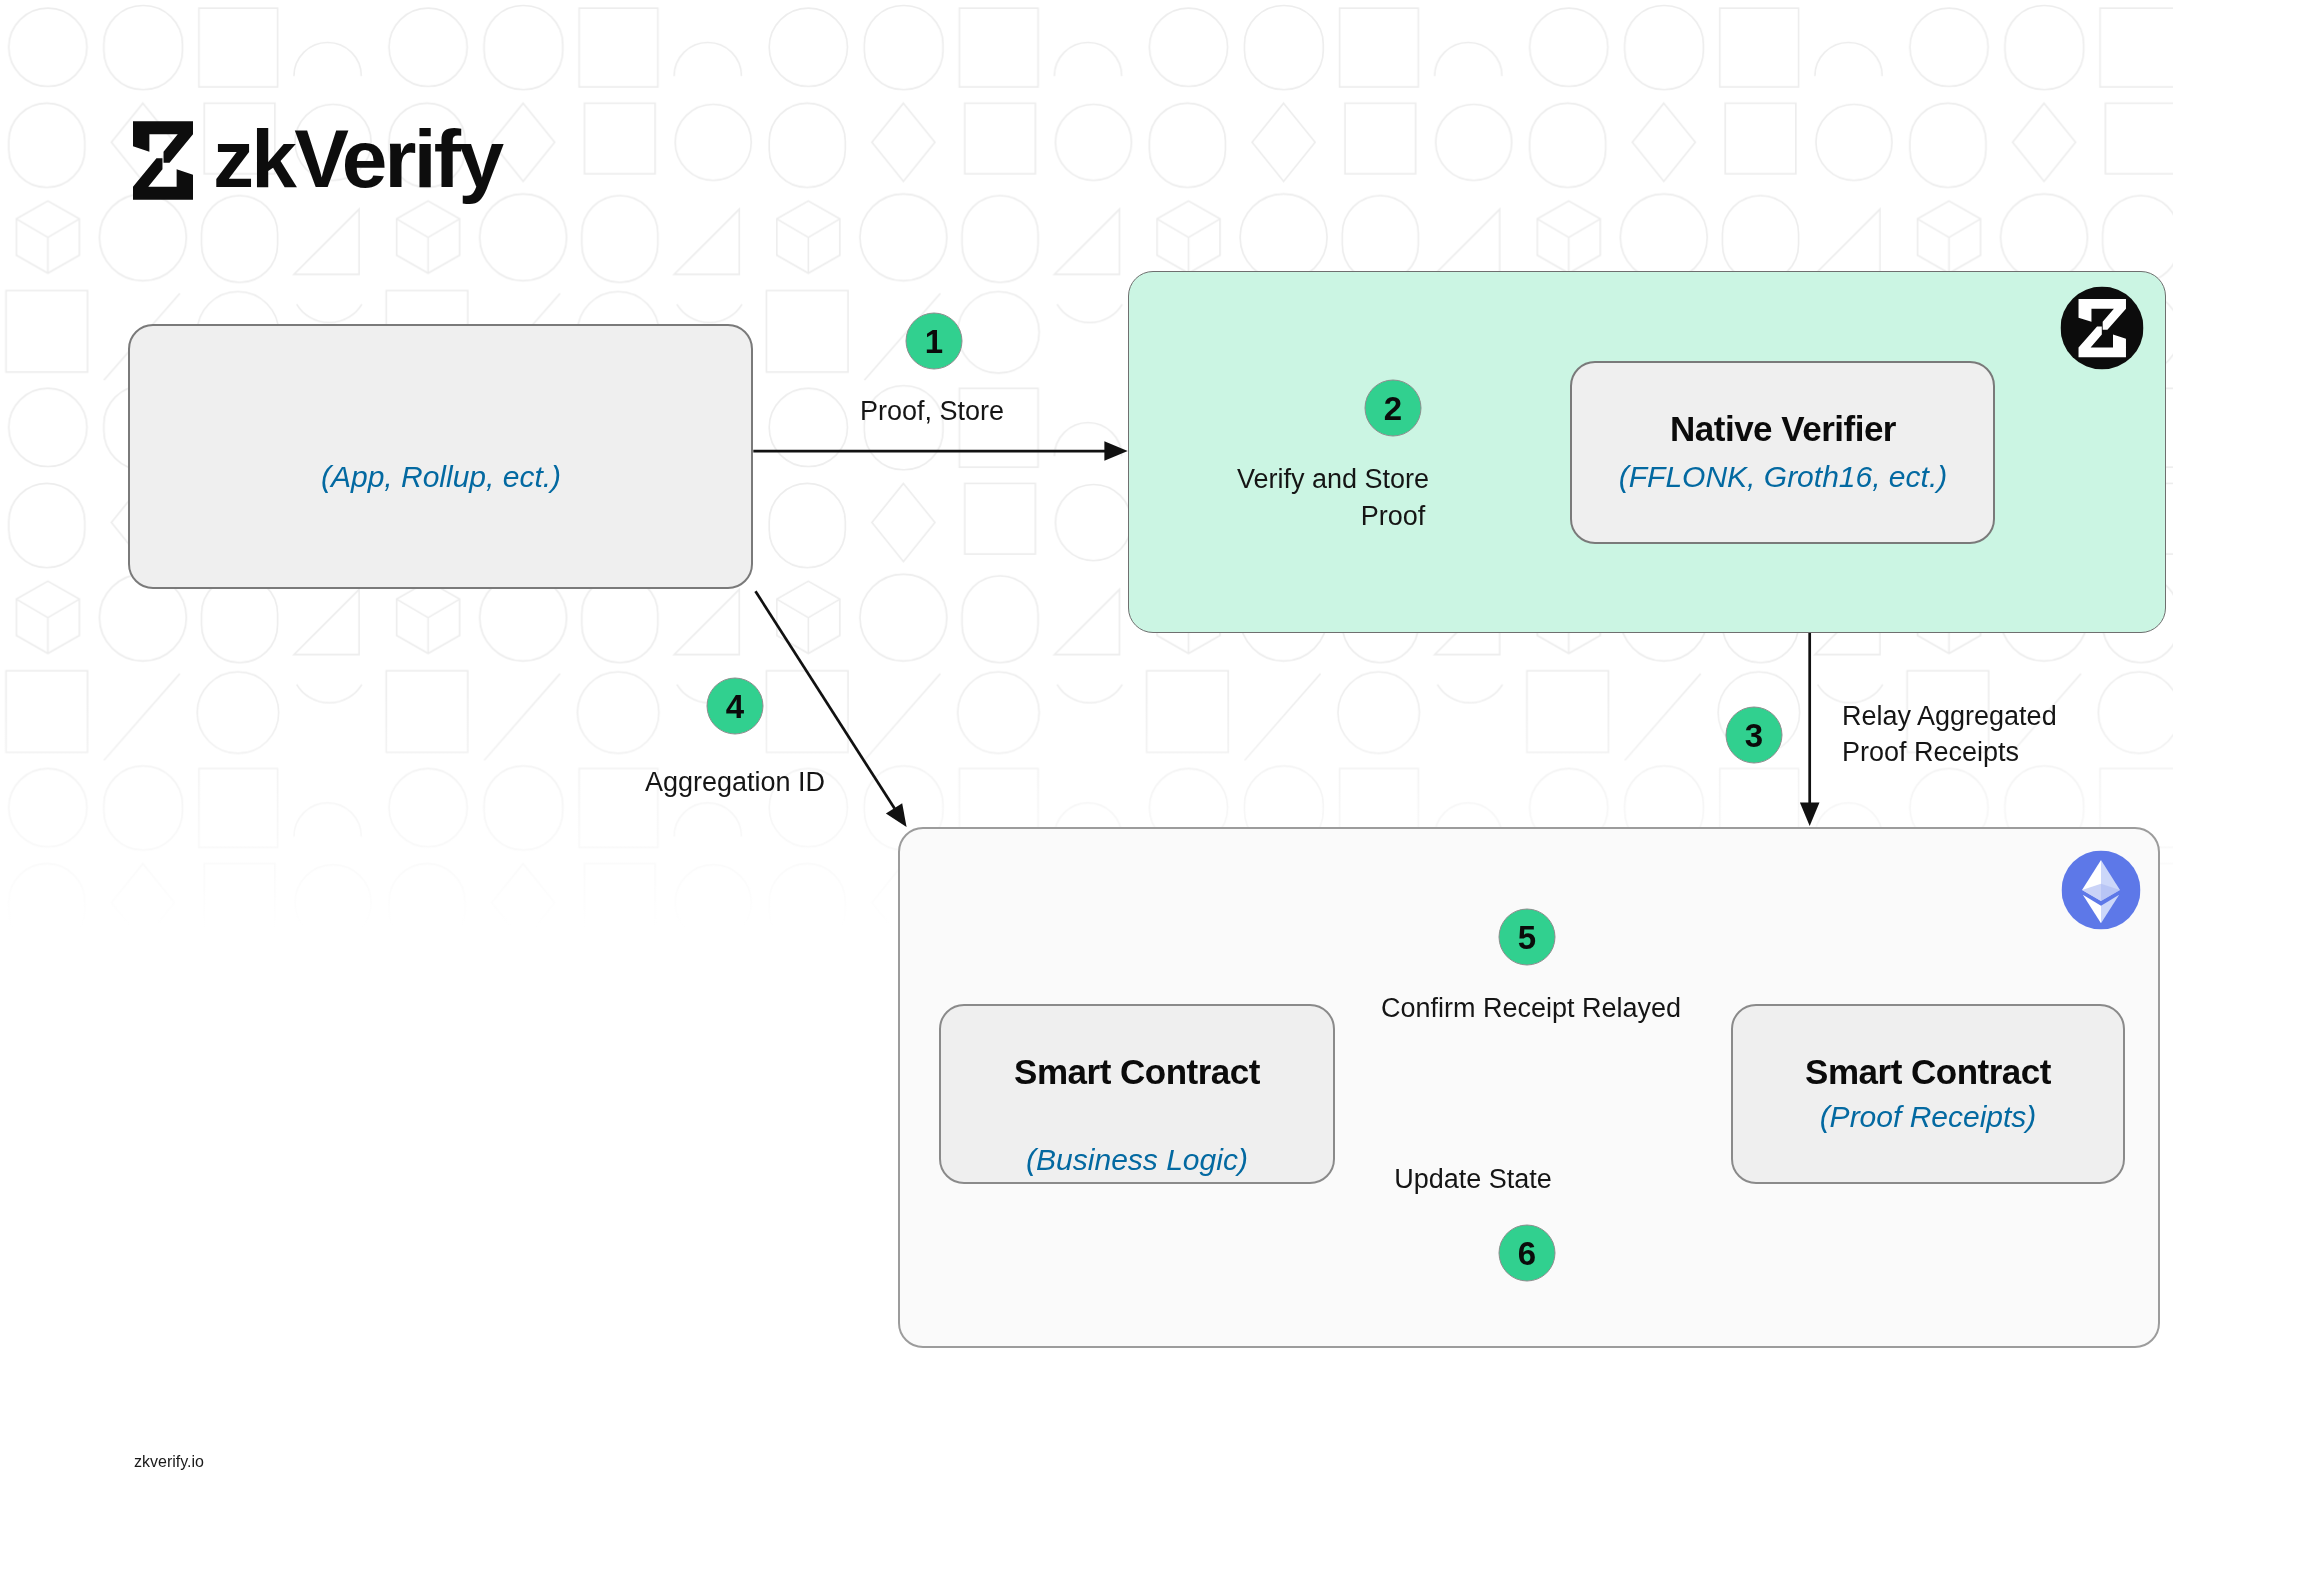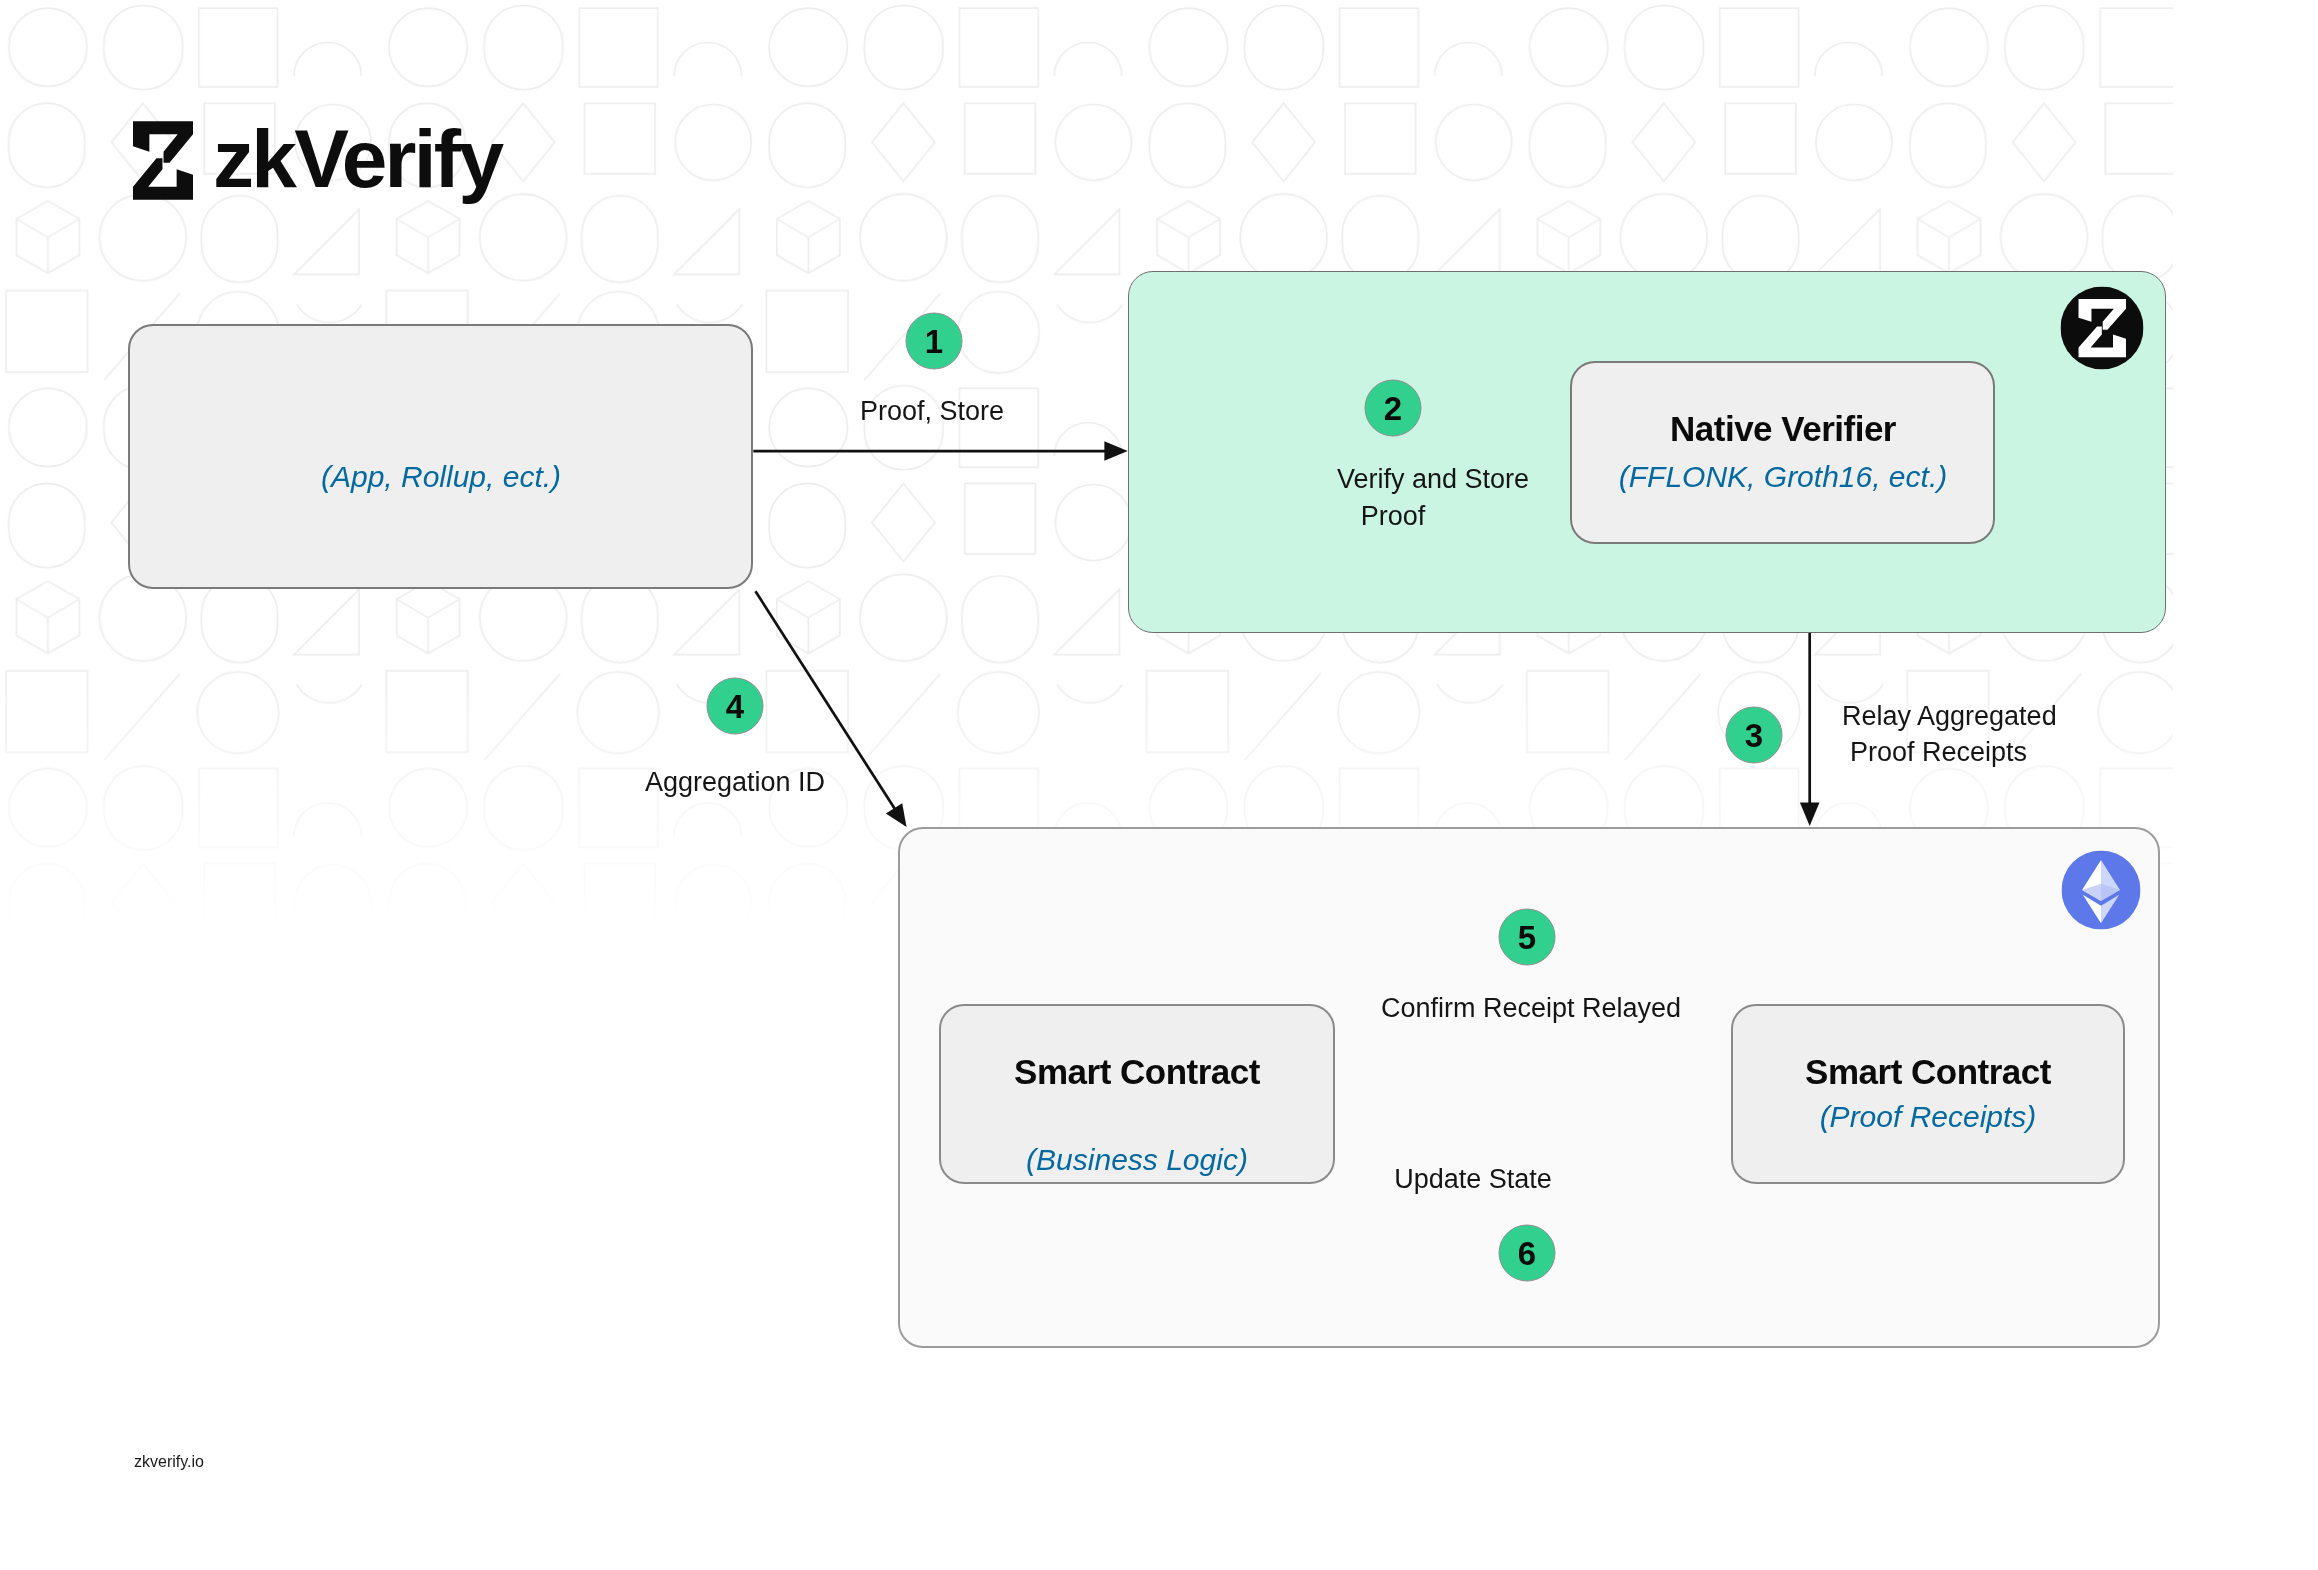--- a/index.html
+++ b/index.html
@@ -113,21 +113,21 @@
   <div class="node-sub" style="left:441px;top:477px;">(App, Rollup, ect.)</div>
 
   <div id="chain-box" class="box"></div>
   <svg class="badge" style="left:2102px;top:328px;" width="83" height="83" viewBox="0 0 152 152">
     <circle cx="76" cy="76" r="76" fill="#0c0c0c"></circle>
     <g transform="translate(33,23) scale(0.79,0.74)">
       <path fill="#ffffff" d="M0,0 H110 V24 L67,76 H56 V56 L82,24 H30 V56 L0,46 Z"></path>
       <path fill="#ffffff" d="M110,144 H0 V120 L43,68 H54 V88 L28,120 H80 V88 L110,98 Z"></path>
     </g>
   </svg>
-  <div class="lbl" style="left:1433px;top:479px;">Verify and Store</div>
+  <div class="lbl" style="left:1333px;top:479px;">Verify and Store</div>
   <div class="lbl" style="left:1393px;top:516px;">Proof</div>
 
   <div id="native-box" class="box"></div>
   <div class="node-title" style="left:1783px;top:429px;">Native Verifier</div>
   <div class="node-sub" style="left:1783px;top:477px;">(FFLONK, Groth16, ect.)</div>
 
   <div id="eth-box" class="box"></div>
   <svg class="badge" style="left:2101px;top:890px;" width="79" height="79" viewBox="0 0 100 100">
     <circle cx="50" cy="50" r="50" fill="#5d78e8"></circle>
     <polygon points="50,12 50,64 26,50" fill="#ffffff"></polygon>
@@ -147,21 +147,21 @@
 
   <div class="step" style="left:934px;top:341px;">1</div>
   <div class="step" style="left:1393px;top:408px;">2</div>
   <div class="step" style="left:1754px;top:735px;">3</div>
   <div class="step" style="left:735px;top:706px;">4</div>
   <div class="step" style="left:1527px;top:937px;">5</div>
   <div class="step" style="left:1527px;top:1253px;">6</div>
 
   <div class="lbl" style="left:932px;top:411px;">Proof, Store</div>
   <div class="lbl-left" style="left:1842px;top:716px;">Relay Aggregated</div>
-  <div class="lbl-left" style="left:1842px;top:752px;margin-left:8px;">Proof Receipts</div>
+  <div class="lbl-left" style="left:1842px;top:752px;">Proof Receipts</div>
   <div class="lbl" style="left:735px;top:782px;">Aggregation ID</div>
   <div class="lbl" style="left:1531px;top:1008px;">Confirm Receipt Relayed</div>
   <div class="lbl" style="left:1473px;top:1179px;">Update State</div>
 
   <div id="footer-link">zkverify.io</div>
 
 </div>
 
 
 </body></html>

